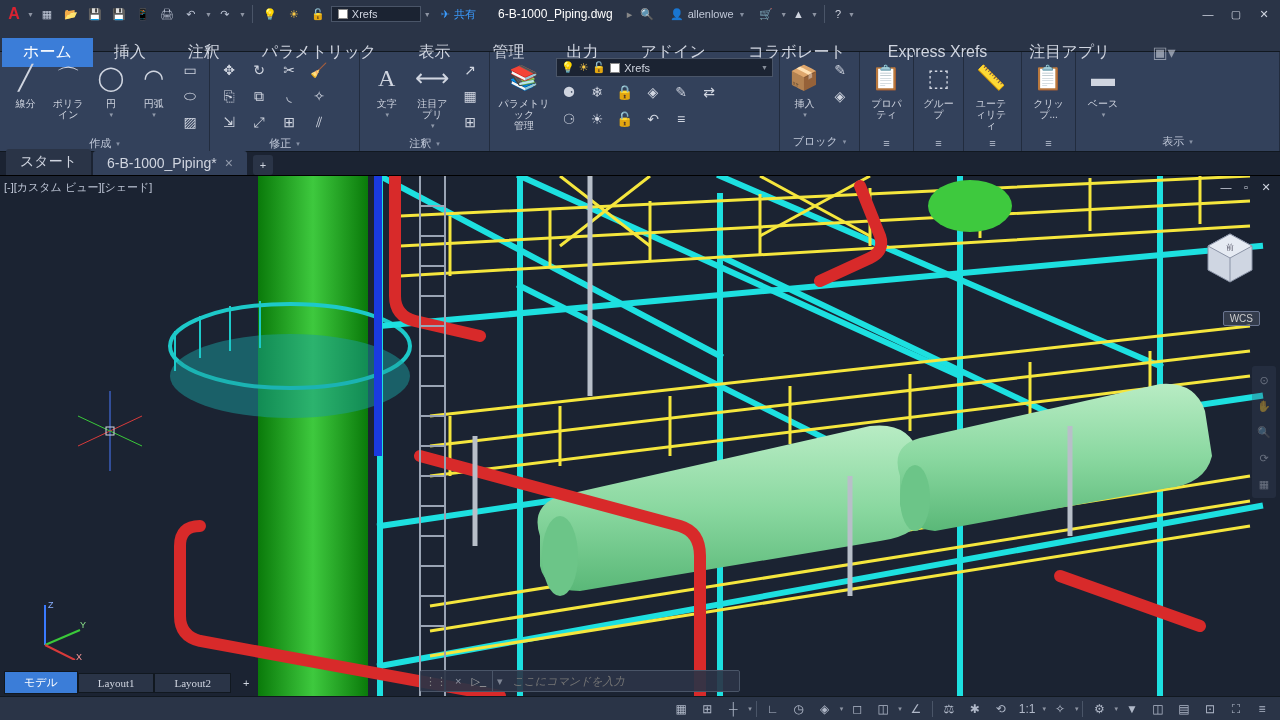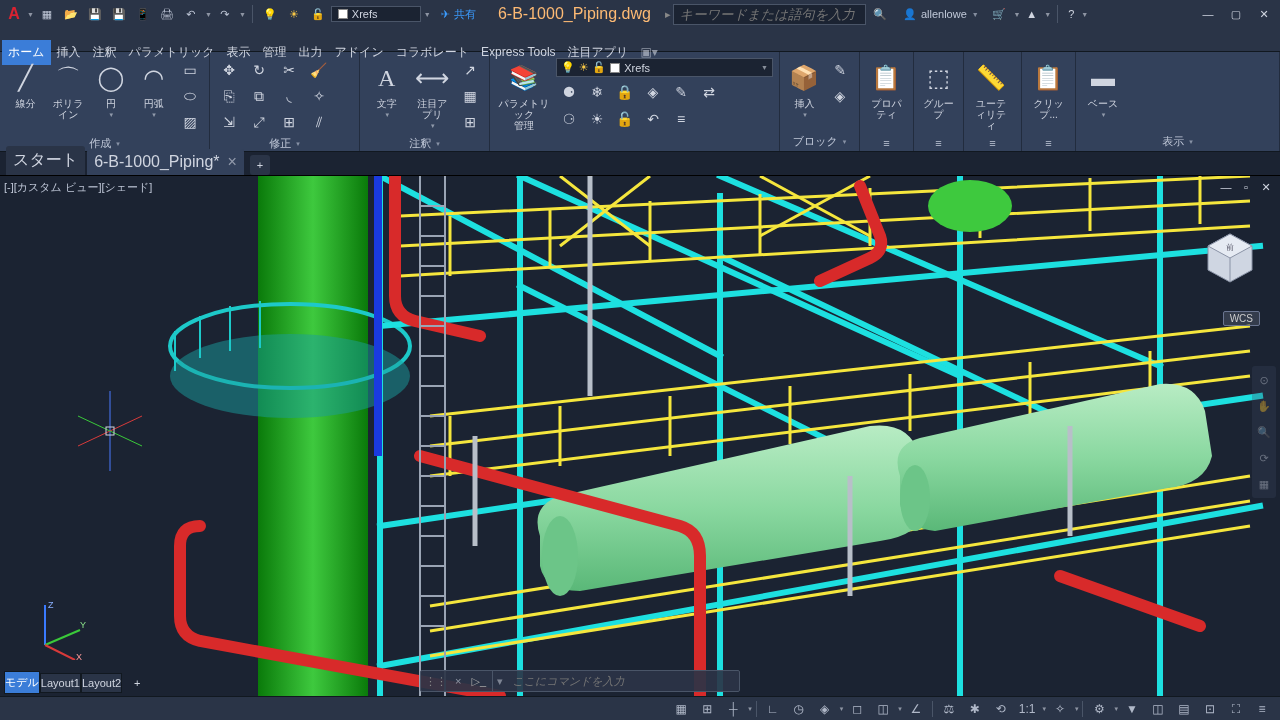--- a/index.html
+++ b/index.html
@@ -5,60 +5,60 @@
 * { margin:0; padding:0; box-sizing:border-box; font-family:"Segoe UI","Meiryo",sans-serif; }
 body { width:1280px; height:720px; background:#1b2332; color:#d0d5e0; overflow:hidden; font-size:11px; }
 .titlebar { height:28px; background:#2a3447; display:flex; align-items:center; padding:0 4px; gap:2px; }
 .logo { width:20px; height:20px; color:#d92231; font-weight:bold; font-size:16px; display:flex; align-items:center; justify-content:center; }
 .qat { display:flex; gap:2px; align-items:center; }
 .qat-btn { width:22px; height:22px; display:flex; align-items:center; justify-content:center; cursor:pointer; color:#c0c8d8; }
 .sep { width:1px; height:18px; background:#4a5568; margin:0 4px; }
 .layer-box { background:#1b2332; border:1px solid #4a5568; padding:1px 6px; min-width:90px; display:flex; align-items:center; gap:4px; }
 .layer-sw { width:10px; height:10px; background:#fff; border:1px solid #888; }
 .share-btn { color:#3b9cff; margin:0 8px; display:flex; gap:4px; align-items:center; }
-.title-text { color:#fdba74; font-size:16px; margin:16px 12px; }
+.title-text { color:#ffffff; font-size:12px; margin:16px 12px; }
 .search-box { background:#1b2332; border:1px solid #4a5568; padding:2px 6px; min-width:170px; color:#888; font-style:italic; }
 .user { color:#c0c8d8; margin:0 8px; display:flex; gap:4px; align-items:center; }
 .win-controls { margin-left:auto; display:flex; gap:4px; }
 .win-btn { width:24px; height:20px; display:flex; align-items:center; justify-content:center; cursor:pointer; }
 .menubar { height:24px; background:#2a3447; display:flex; align-items:center; padding:0 2px; border-bottom:1px solid #111820; }
-.menu-tab { padding:4px 6px; cursor:pointer; font-size:12px;margin-top:25px; }
+.menu-tab { padding:4px 21px; cursor:pointer; font-size:16px;margin-top:25px; }
 .menu-tab.active { background:#3b7dd8; color:#fff; }
 .ribbon { height:100px; background:#33415b; display:flex; border-bottom:1px solid #111820; }
 .panel { border-right:1px solid #222c3e; display:flex; flex-direction:column; padding:2px 6px 0; }
 .panel-body { flex:1; display:flex; align-items:flex-start; gap:4px; padding-top:4px; }
 .panel-title { text-align:left; font-size:11px; padding:2px 0; color:#c0c8d8; display:flex; justify-content:center; align-items:center; gap:4px; }
 .big-btn { display:flex; flex-direction:column; align-items:center; justify-content:center; width:42px; cursor:pointer; padding:2px; gap:2px; }
 .big-btn .icn { font-size:24px; height:36px; display:flex; align-items:center; justify-content:center; }
 .big-btn .lbl { font-size:10px; text-align:center; line-height:1.1; }
 .col { display:flex; flex-direction:column; gap:2px; }
 .sm-btn { width:26px; height:24px; display:flex; align-items:center; justify-content:center; cursor:pointer; font-size:14px; }
 .doc-tabs { height:24px; background:#1b2332; display:flex; align-items:flex-end; padding:0 6px; gap:2px; border-bottom:1px solid #000; }
-.doc-tab { padding:4px 7px; background:#2a3447; border-radius:3px 3px 0 0; cursor:pointer; font-size:16px; display:flex; gap:8px; align-items:center; }
+.doc-tab { padding:4px 14px; background:#2a3447; border-radius:3px 3px 0 0; cursor:pointer; font-size:14px; display:flex; gap:8px; align-items:center; }
 .doc-tab.active { background:#33415b; }
 .doc-close { opacity:.6; cursor:pointer; }
 .add-tab { width:20px; height:20px; background:#2a3447; border-radius:3px; display:flex; align-items:center; justify-content:center; cursor:pointer; margin-left:4px; }
 .viewport { position:relative; height:520px; background:#1b2332; overflow:hidden; }
 .vp-label { position:absolute; top:4px; left:4px; font-size:11px; color:#c0c8d8; z-index:5; }
 .vp-ctrls { position:absolute; top:4px; right:6px; display:flex; gap:4px; z-index:5; }
 .vp-ctrls span { width:16px; height:14px; display:flex; align-items:center; justify-content:center; cursor:pointer; font-size:11px; }
 .viewcube { position:absolute; top:50px; right:20px; width:60px; height:60px; z-index:5; }
 .viewcube svg { width:100%; height:100%; }
 .wcs-label { position:absolute; top:135px; right:20px; background:rgba(200,210,225,.15); border:1px solid #6a7590; border-radius:2px; padding:1px 6px; font-size:10px; color:#ccc; z-index:5; }
 .nav-side { position:absolute; top:190px; right:4px; width:24px; background:rgba(58,69,96,.3); border-radius:3px; padding:4px 2px; display:flex; flex-direction:column; gap:6px; z-index:5; }
 .nav-side span { height:20px; display:flex; align-items:center; justify-content:center; opacity:.4; }
 .ucs-icon { position:absolute; bottom:36px; left:30px; width:60px; height:60px; z-index:5; }
 .cursor3d { position:absolute; top:215px; left:70px; width:80px; height:80px; z-index:5; }
 .drawing { position:absolute; inset:0; }
 .cmd-bar { position:absolute; left:420px; bottom:4px; display:flex; align-items:center; background:rgba(43,52,71,.92); border:1px solid #4a5568; border-radius:2px; min-width:320px; height:22px; z-index:6; }
 .cmd-handle { padding:0 4px; color:#888; cursor:move; }
 .cmd-icon { padding:0 6px; color:#aaa; border-right:1px solid #4a5568; height:100%; display:flex; align-items:center; }
 .cmd-input { flex:1; background:transparent; border:none; color:#aaa; padding:0 6px; font-size:11px; font-style:italic; outline:none; }
 .layout-tabs { position:absolute; left:4px; bottom:2px; display:flex; gap:0; align-items:center; z-index:6; }
-.lt-tab { padding:3px 0; background:#2a3447; border:1px solid #111820; cursor:pointer; font-size:11px; }
+.lt-tab { padding:3px 19px; background:#2a3447; border:1px solid #111820; cursor:pointer; font-size:11px;font-family:Liberation Serif, serif; }
 .lt-tab.active { background:#3b7dd8; color:#fff; }
 .lt-add { width:22px; height:20px; display:flex; align-items:center; justify-content:center; cursor:pointer; margin-left:4px; }
 .statusbar { height:24px; background:#2a3447; display:flex; align-items:center; justify-content:flex-end; padding:0 6px; gap:2px; border-top:1px solid #111820; }
 .sb-btn { width:24px; height:20px; display:flex; align-items:center; justify-content:center; cursor:pointer; color:#b0b8c8; font-size:12px; }
 .sb-sep { width:1px; height:16px; background:#4a5568; margin:0 2px; }
 .tri { font-size:7px; opacity:.6; margin-left:1px; }
 .layer-combo { background:#1b2332; border:1px solid #4a5568; padding:2px 4px; display:flex; align-items:center; gap:4px; min-width:200px; }
 </style>
 </head>
 <body>
@@ -86,21 +86,20 @@
       <span>Xrefs</span>
     </div>
     <span class="tri">▼</span>
   </div>
   <div class="share-btn">
     <span>✈</span>
     <span>共有</span>
   </div>
   <div class="title-text">6-B-1000_Piping.dwg</div>
   <span style="color:#888">▸</span>
-  <input class="search-box" placeholder="キーワードまたは語句を入力" style="">
   <span style="margin:0 6px;color:#888">🔍</span>
   <div class="user">
     <span>👤</span>
     <span>allenlowe</span>
     <span class="tri">▼</span>
   </div>
   <span style="margin:0 4px">🛒</span>
     <span class="tri">▼</span>
   <span style="margin:0 4px">▲</span>
     <span class="tri">▼</span>
@@ -117,21 +116,21 @@
 <div class="menubar">
   <div class="menu-tab active">ホーム</div>
   <div class="menu-tab">挿入</div>
   <div class="menu-tab">注釈</div>
   <div class="menu-tab">パラメトリック</div>
   <div class="menu-tab">表示</div>
   <div class="menu-tab">管理</div>
   <div class="menu-tab">出力</div>
   <div class="menu-tab">アドイン</div>
   <div class="menu-tab">コラボレート</div>
-  <div class="menu-tab">Express Tools</div>
+  <div class="menu-tab">Express Xrefs</div>
   <div class="menu-tab">注目アプリ</div>
   <div class="menu-tab" style="opacity:.6">▣▾</div>
 </div>
 
 <div class="ribbon">
 
   <div class="panel" style="width:210px">
     <div class="panel-body">
       <div class="big-btn">
           <span class="icn">╱</span>

